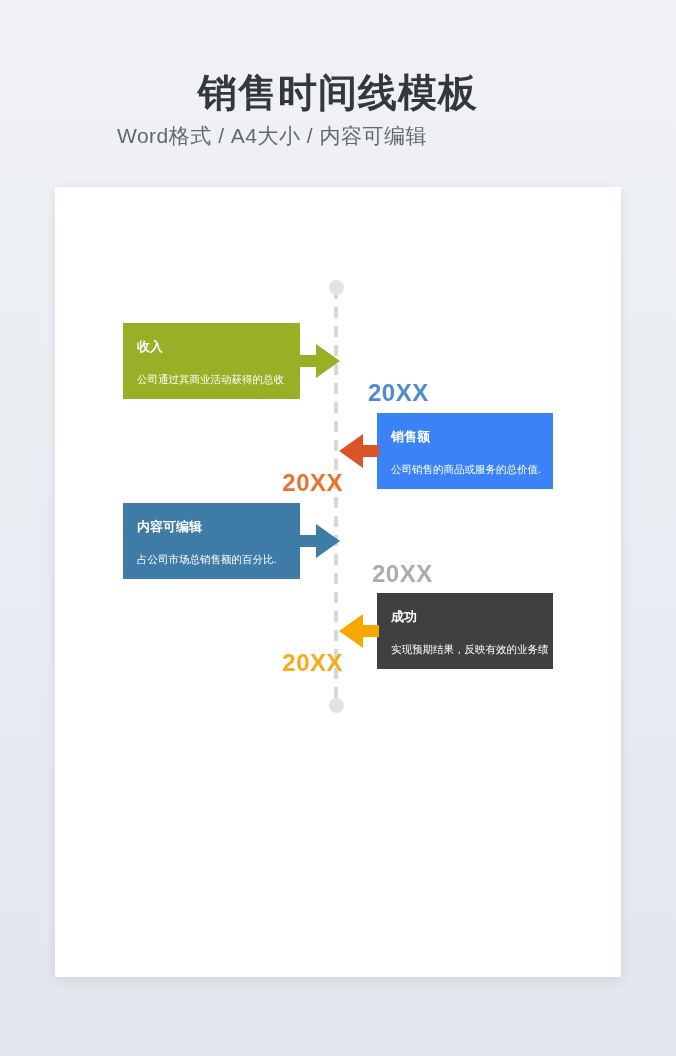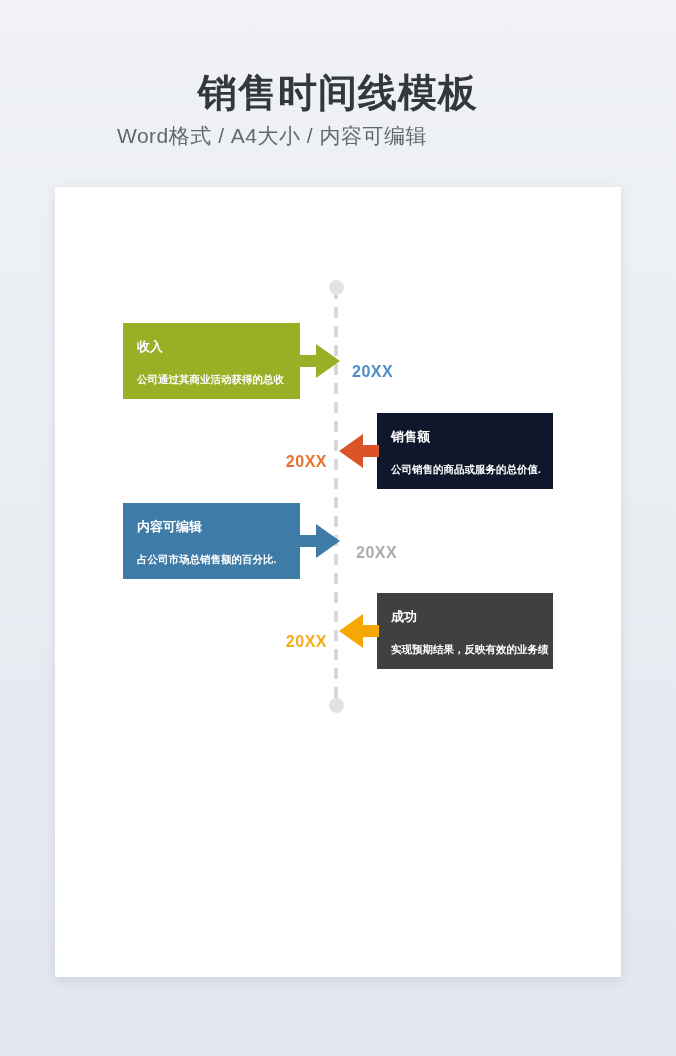--- a/index.html
+++ b/index.html
@@ -35,40 +35,40 @@
   
   .box{
     position:absolute;height:76px;color:#ffffff;text-align:center;
   }
   .box-title{
     position:absolute;left:14px;top:15px;margin:0;
     font-size:13px;font-weight:700;color:#ffffff;
   }
   .box-desc{
     position:absolute;left:14px;top:50px;margin:0;
-    font-size:10.5px;font-weight:700;color:#ffffff;white-space:nowrap;
+    font-size:10.5px;font-weight:400;color:#ffffff;white-space:nowrap;
   }
   .box.left{left:68px;width:177px}
   .box.right{left:322px;width:176px}
   .g0 .box{top:136px}
   .g1 .box{top:226px}
   .g2 .box{top:316px}
   .g3 .box{top:406px}
   
   .arrow{position:absolute;width:40px;height:34px;display:block}
   .arrow.toright{left:245px}
   .arrow.toleft{left:284px}
   .g0 .arrow{top:157px}
   .g1 .arrow{top:247px}
   .g2 .arrow{top:337px}
   .g3 .arrow{top:427px}
   
   .year{
-    position:absolute;width:84px;margin:0;
-    font-size:16px;font-weight:700;letter-spacing:.5px;
+    position:absolute;width:84px;margin:16px;
+    font-size:24px;font-weight:700;letter-spacing:.5px;
   }
   .year.yleft{text-align:left}
   .year.yright{text-align:right}
   .g0 .year{left:297px;top:176px}
   .g1 .year{left:188px;top:266px}
   .g2 .year{left:301px;top:357px}
   .g3 .year{left:188px;top:446px}
 </style>
 </head>
 <body>
@@ -87,21 +87,21 @@
       <h3 class="box-title">收入</h3>
       <p class="box-desc">公司通过其商业活动获得的总收</p>
     </div>
     <svg class="arrow toright" viewBox="0 0 40 34">
       <polygon points="0,11 16,11 16,0 40,17 16,34 16,23 0,23" style="fill: rgb(153, 175, 38);"></polygon>
     </svg>
     <p class="year yleft" style="color: rgb(78, 140, 203);">20XX</p>
   </section>
 
   <section class="g1">
-    <div class="box right" style="background-color: #0f172a;">
+    <div class="box right" style="background-color: #3b82f6;">
       <h3 class="box-title">销售额</h3>
       <p class="box-desc">公司销售的商品或服务的总价值.</p>
     </div>
     <svg class="arrow toleft" viewBox="0 0 40 34">
       <polygon points="40,11 24,11 24,0 0,17 24,34 24,23 40,23" style="fill: rgb(219, 84, 39);"></polygon>
     </svg>
     <p class="year yright" style="color: rgb(233, 115, 46);">20XX</p>
   </section>
 
   <section class="g2">

